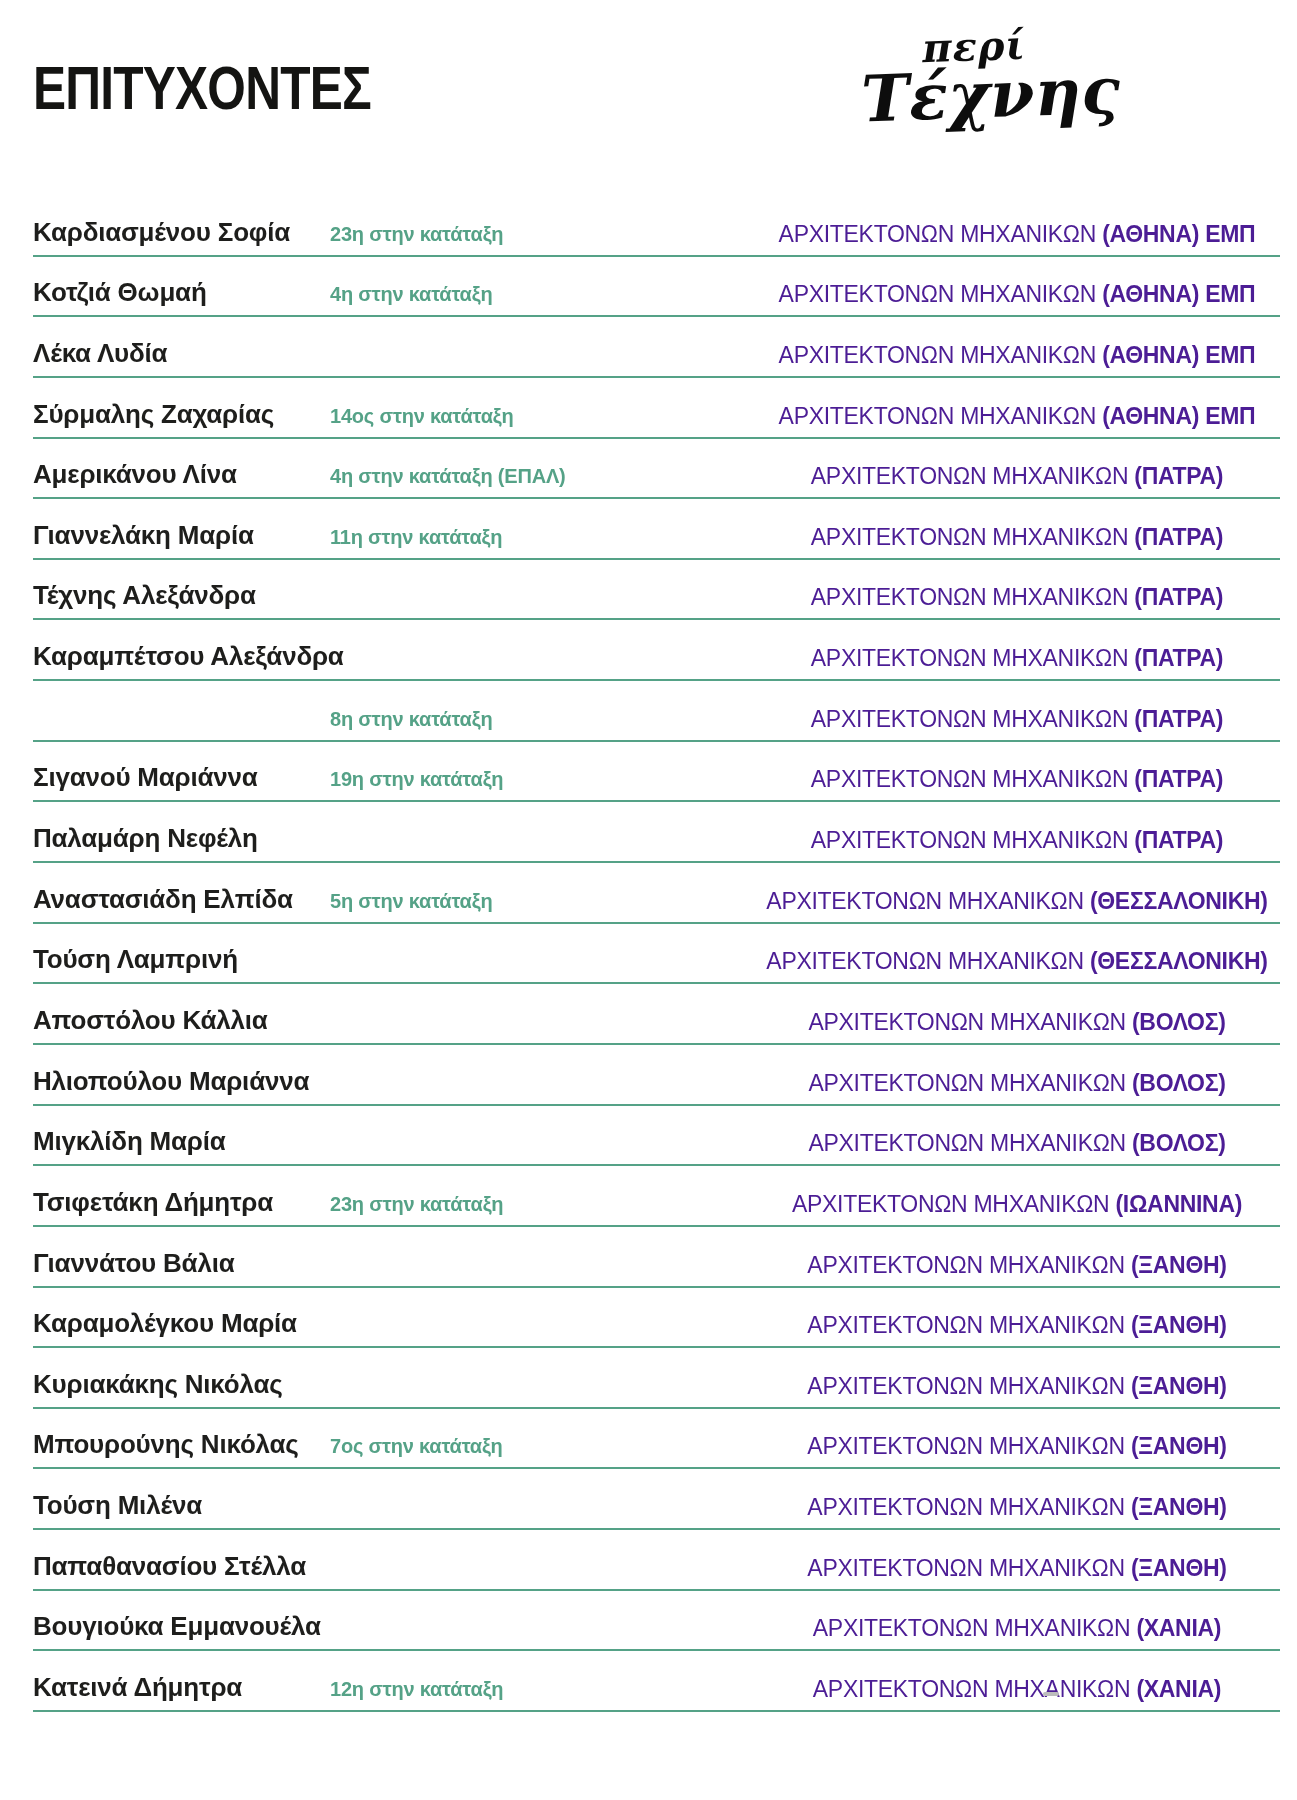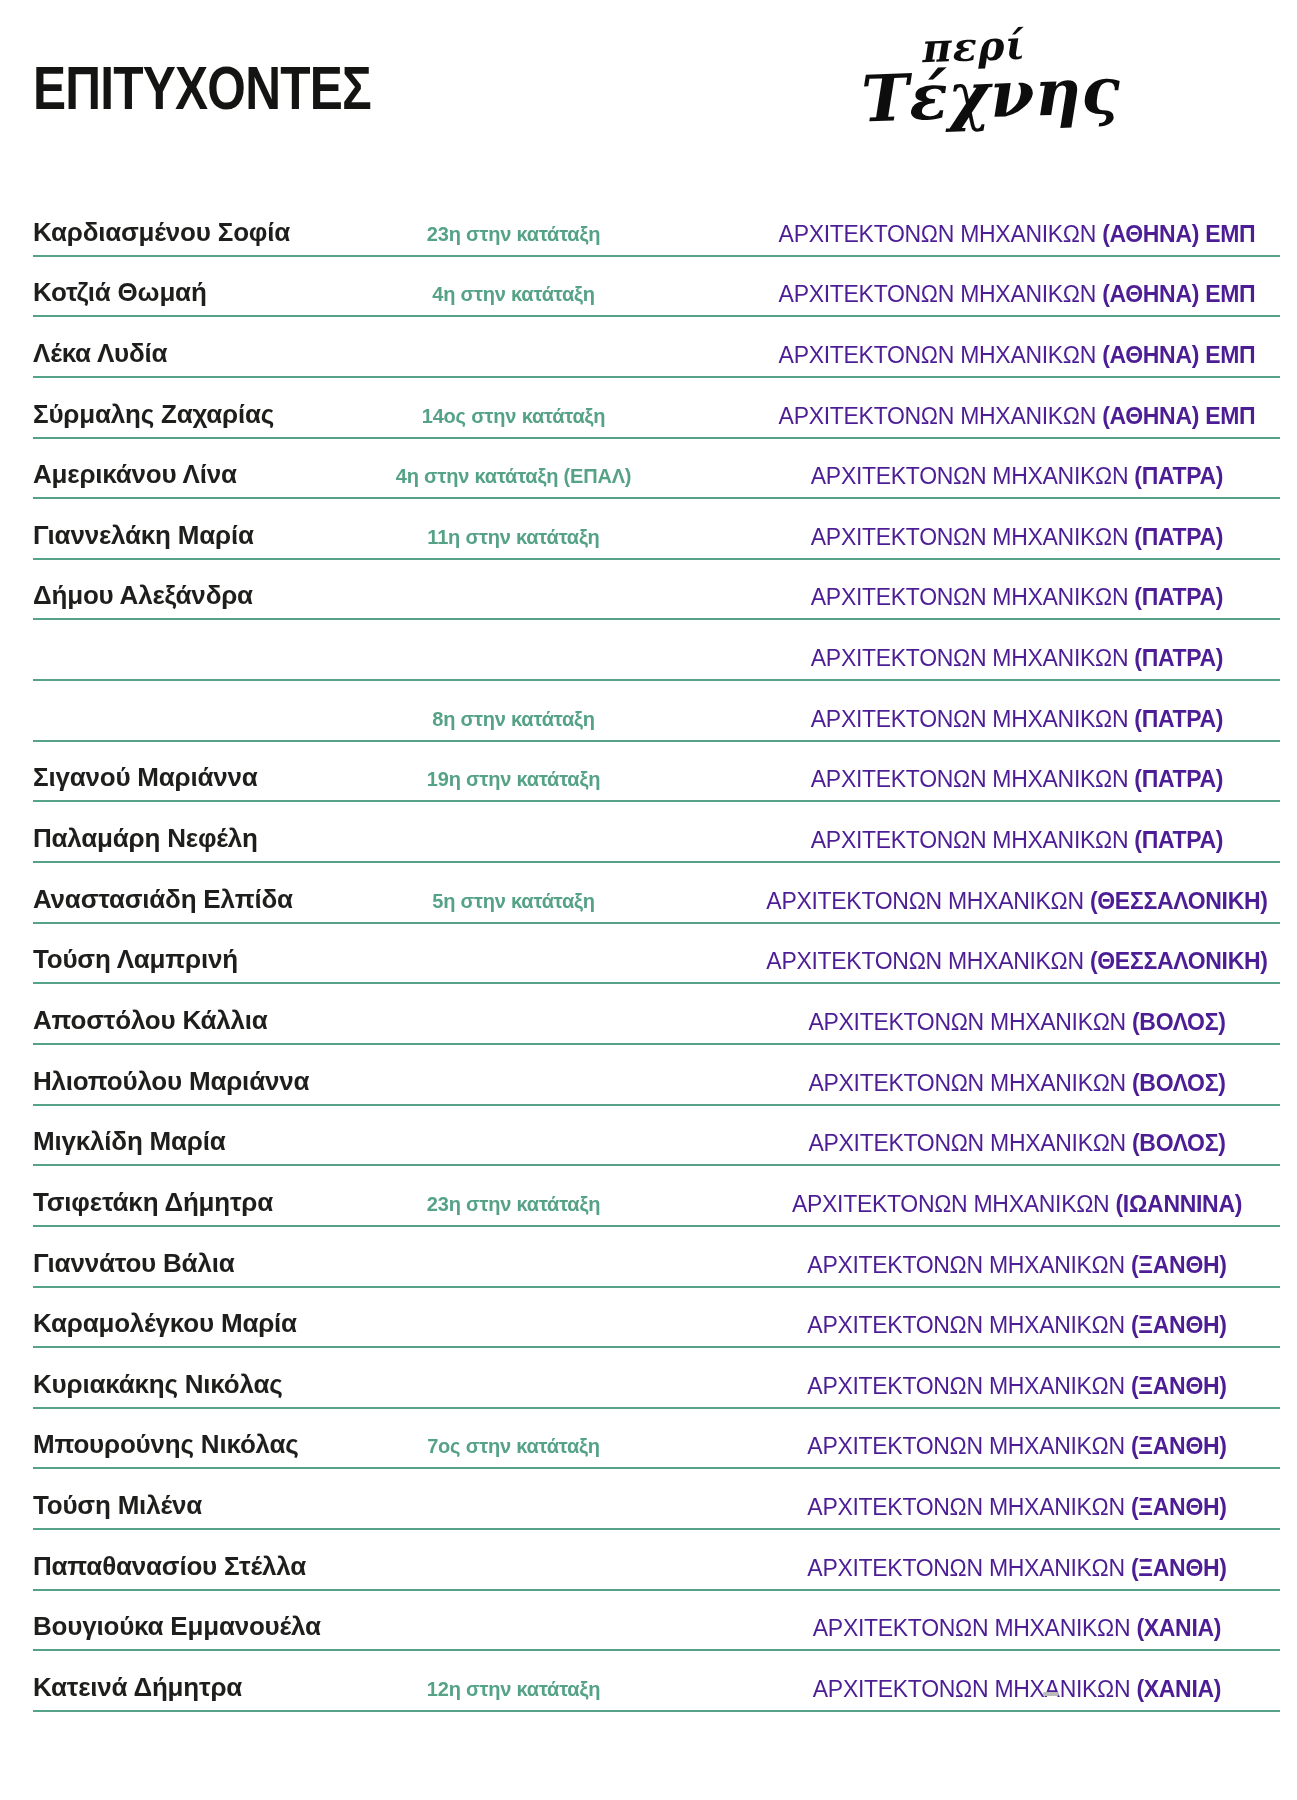--- a/index.html
+++ b/index.html
@@ -40,21 +40,21 @@
     position:absolute; left:33px; right:17px; bottom:0; height:2px;
     background:#55a287;
   }
   .row .name {
     position:absolute; left:33px; bottom:9px;
     font-size:26px; font-weight:bold; color:#1e1e1c; white-space:nowrap;
     letter-spacing:-0.2px;
   }
   .row .rank {
     position:absolute; left:330px; width:367px; bottom:11px;
-    text-align:center; font-size:20px; font-weight:bold; color:#55a287;
+    text-align:left; font-size:20px; font-weight:bold; color:#55a287;
     white-space:nowrap; letter-spacing:-0.2px;
   }
   .row .school {
     position:absolute; left:720px; width:594px; bottom:9px;
     text-align:center; font-size:23px; color:#4c1d95; white-space:nowrap;
     letter-spacing:-0.3px;
   }
   .row .school b { font-weight:bold; }
   
   .smudge {
@@ -111,27 +111,28 @@
   </div>
 
   <div class="row">
     <span class="name">Γιαννελάκη Μαρία</span>
     <span class="rank">11η στην κατάταξη</span>
     <span class="school"><span>ΑΡΧΙΤΕΚΤΟΝΩΝ ΜΗΧΑΝΙΚΩΝ </span><b>(ΠΑΤΡΑ)</b></span>
     <span class="rule"></span>
   </div>
 
   <div class="row">
-    <span class="name">Δήμου Αλεξάνδρα</span>
-    <span class="rank"></span>
-    <span class="school"><span>ΑΡΧΙΤΕΚΤΟΝΩΝ ΜΗΧΑΝΙΚΩΝ </span><b>(ΠΑΤΡΑ)</b></span>
-    <span class="rule"></span>
-  </div>
-
-  <div class="row">
+    <span class="name">Τέχνης Αλεξάνδρα</span>
+    <span class="rank"></span>
+    <span class="school"><span>ΑΡΧΙΤΕΚΤΟΝΩΝ ΜΗΧΑΝΙΚΩΝ </span><b>(ΠΑΤΡΑ)</b></span>
+    <span class="rule"></span>
+  </div>
+
+  <div class="row">
+    <span class="name">Καραμπέτσου Αλεξάνδρα</span>
     <span class="rank"></span>
     <span class="school"><span>ΑΡΧΙΤΕΚΤΟΝΩΝ ΜΗΧΑΝΙΚΩΝ </span><b>(ΠΑΤΡΑ)</b></span>
     <span class="rule"></span>
   </div>
 
   <div class="row">
     <span class="rank">8η στην κατάταξη</span>
     <span class="school"><span>ΑΡΧΙΤΕΚΤΟΝΩΝ ΜΗΧΑΝΙΚΩΝ </span><b>(ΠΑΤΡΑ)</b></span>
     <span class="rule"></span>
   </div>

